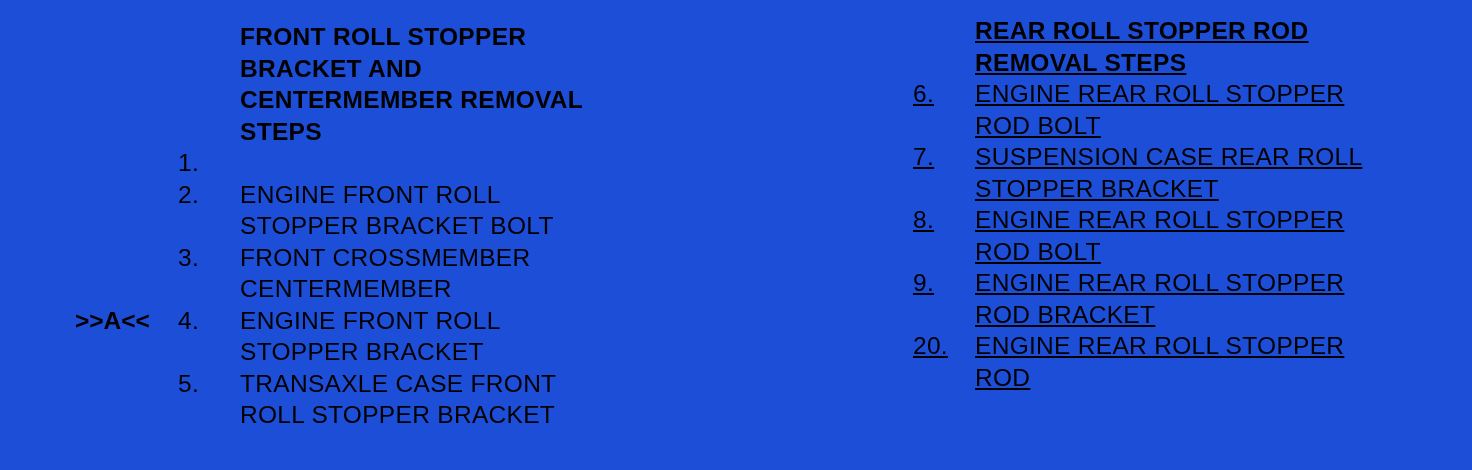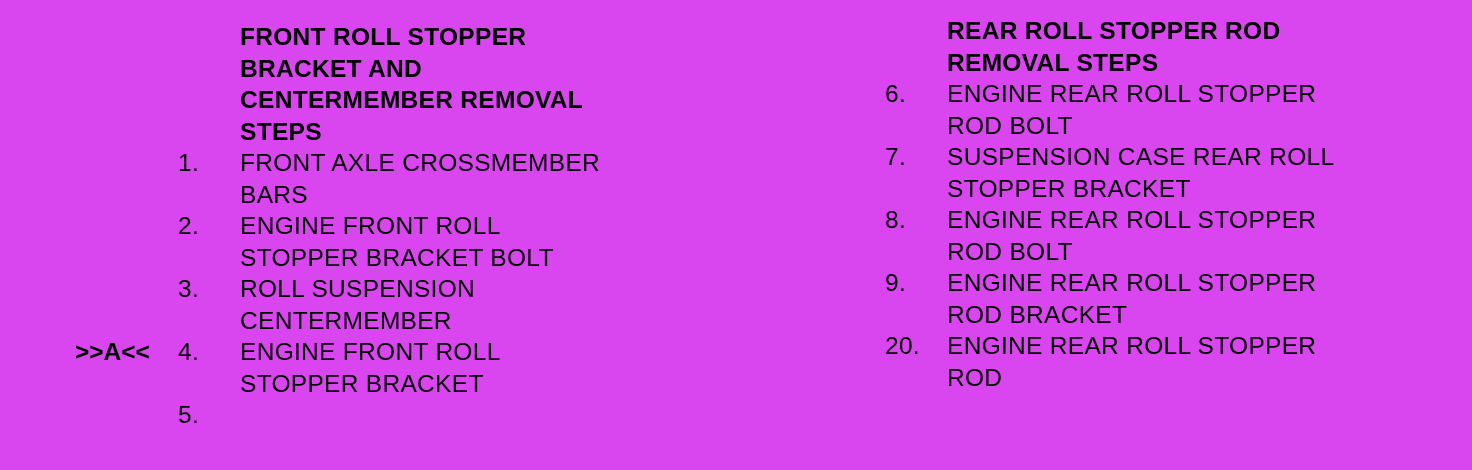--- a/index.html
+++ b/index.html
@@ -4,34 +4,34 @@
 <style>
   html, body {
     margin: 0;
     padding: 0;
     background: #ffffff;
   }
   .page {
     position: relative;
     width: 1472px;
     height: 470px;
-    background: #d946ef;
+    background: #1d4ed8;
     color: #000000;
     font-family: "Liberation Sans", sans-serif;
     font-size: 24.5px;
     line-height: 31.5px;
     letter-spacing: 0.3px;
     overflow: hidden;
   }
   .col {
     position: absolute;
     top: 0;
   }
   .col-left  { left: 75px;  top: 21px; width: 580px; }
-  .col-right { left: 885px; top: 15px; width: 500px; }
+  .col-right { left: 913px; top: 15px; width: 500px; text-decoration: underline; }
 
   .section-heading {
     font-weight: 700;
     white-space: pre-line;
   }
   .col-left  .section-heading { margin-left: 165px; width: 400px; }
   .col-right .section-heading { margin-left: 62px;  width: 410px; }
 
   .step-row {
     display: flex;
@@ -59,44 +59,44 @@
 
   <div class="col col-left">
     <div class="section-heading">FRONT ROLL STOPPER
 BRACKET AND
 CENTERMEMBER REMOVAL
 STEPS</div>
 
     <div class="step-row">
       <span class="marker-cell"></span>
       <span class="num-cell">1.</span>
-      <span class="text-cell">FRONT AXLE CROSSMEMBER
-BARS</span>
     </div>
     <div class="step-row">
       <span class="marker-cell"></span>
       <span class="num-cell">2.</span>
       <span class="text-cell">ENGINE FRONT ROLL
 STOPPER BRACKET BOLT</span>
     </div>
     <div class="step-row">
       <span class="marker-cell"></span>
       <span class="num-cell">3.</span>
-      <span class="text-cell">ROLL SUSPENSION
+      <span class="text-cell">FRONT CROSSMEMBER
 CENTERMEMBER</span>
     </div>
     <div class="step-row">
       <span class="marker-cell">&gt;&gt;A&lt;&lt;</span>
       <span class="num-cell">4.</span>
       <span class="text-cell">ENGINE FRONT ROLL
 STOPPER BRACKET</span>
     </div>
     <div class="step-row">
       <span class="marker-cell"></span>
       <span class="num-cell">5.</span>
+      <span class="text-cell">TRANSAXLE CASE FRONT
+ROLL STOPPER BRACKET</span>
     </div>
   </div>
 
   <div class="col col-right">
     <div class="section-heading">REAR ROLL STOPPER ROD
 REMOVAL STEPS</div>
 
     <div class="step-row">
       <span class="num-cell">6.</span>
       <span class="text-cell">ENGINE REAR ROLL STOPPER

